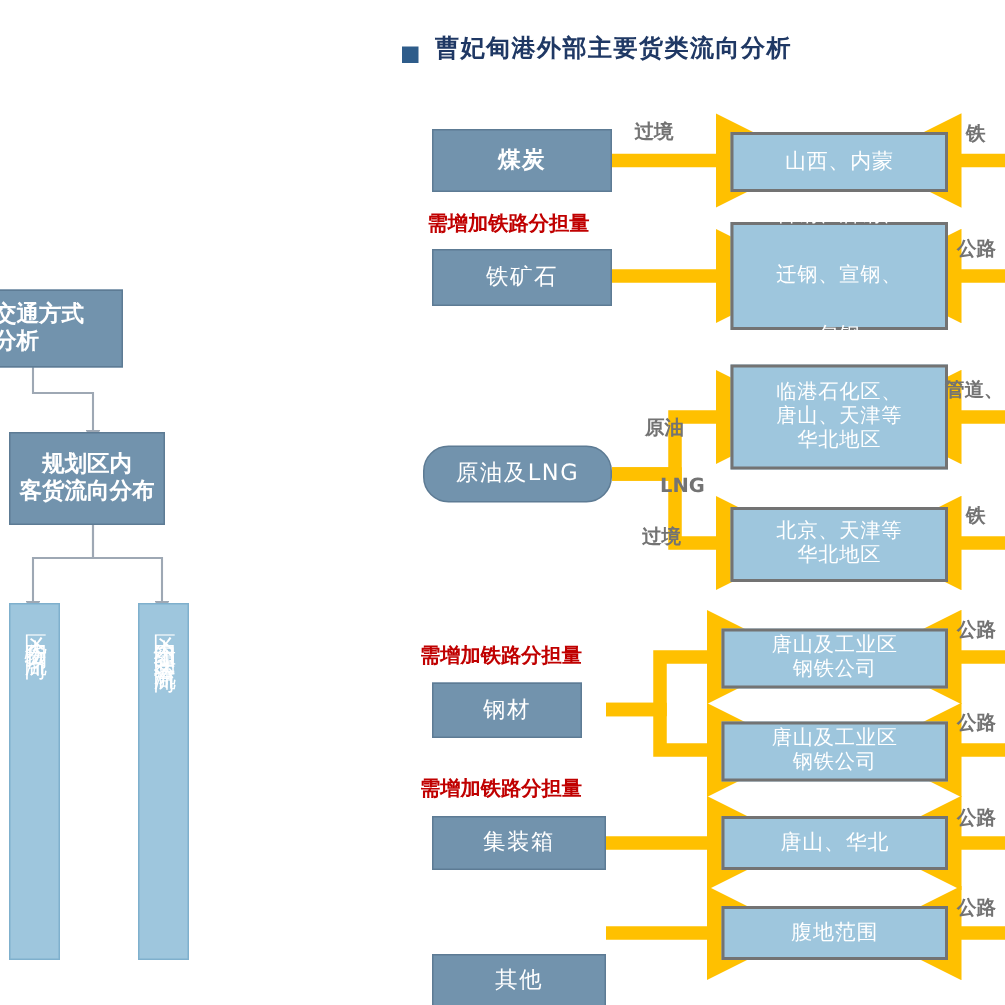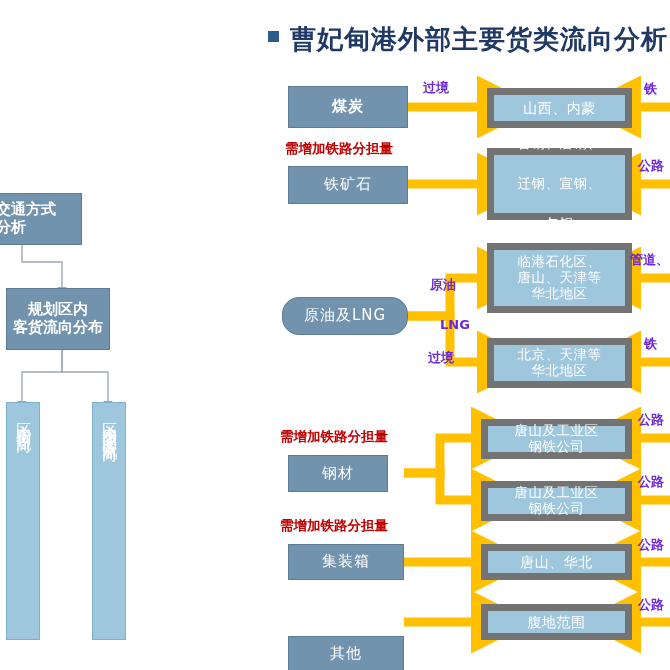--- a/index.html
+++ b/index.html
@@ -33,21 +33,21 @@
   
   .src {
     background: #7293ad;
     border: 1px solid #5d7b94;
     font-size: 15px;
     letter-spacing: 1px;
   }
   
   .dst {
     background: #9ec6dd;
-    border: 7px solid #737373;
+    border: 2px solid #737373;
     color: #ffffff;
     font-size: 14px;
     letter-spacing: 0.5px;
   }
   .dst.small { font-size: 13.5px; }
   
   .lp-head {
     background: #7293ad;
     border: 1px solid #5d7b94;
     font-size: 15px;
@@ -62,37 +62,37 @@
     writing-mode: vertical-rl;
     text-orientation: upright;
     letter-spacing: 3px;
     padding-top: 8px;
     justify-content: flex-start;
   }
   .title {
     position: absolute;
     color: #1f3864;
     font-weight: bold;
-    font-size: 26px;
+    font-size: 16px;
     letter-spacing: 1px;
     white-space: nowrap;
   }
   .title-bullet {
     position: absolute;
     width: 11px;
     height: 11px;
     background: #2e5c8a;
   }
   .lbl {
     position: absolute;
     font-size: 13px;
     font-weight: bold;
     white-space: nowrap;
   }
-  .lbl.black { color: #6d28d9; }
+  .lbl.black { color: #737373; }
   .lbl.red { color: #c00000; font-size: 13.5px; }
   svg.arrows {
     position: absolute;
     left: 0; top: 0;
     width: 670px;
     height: 670px;
     overflow: visible;
     pointer-events: none;
   }
 </style>

